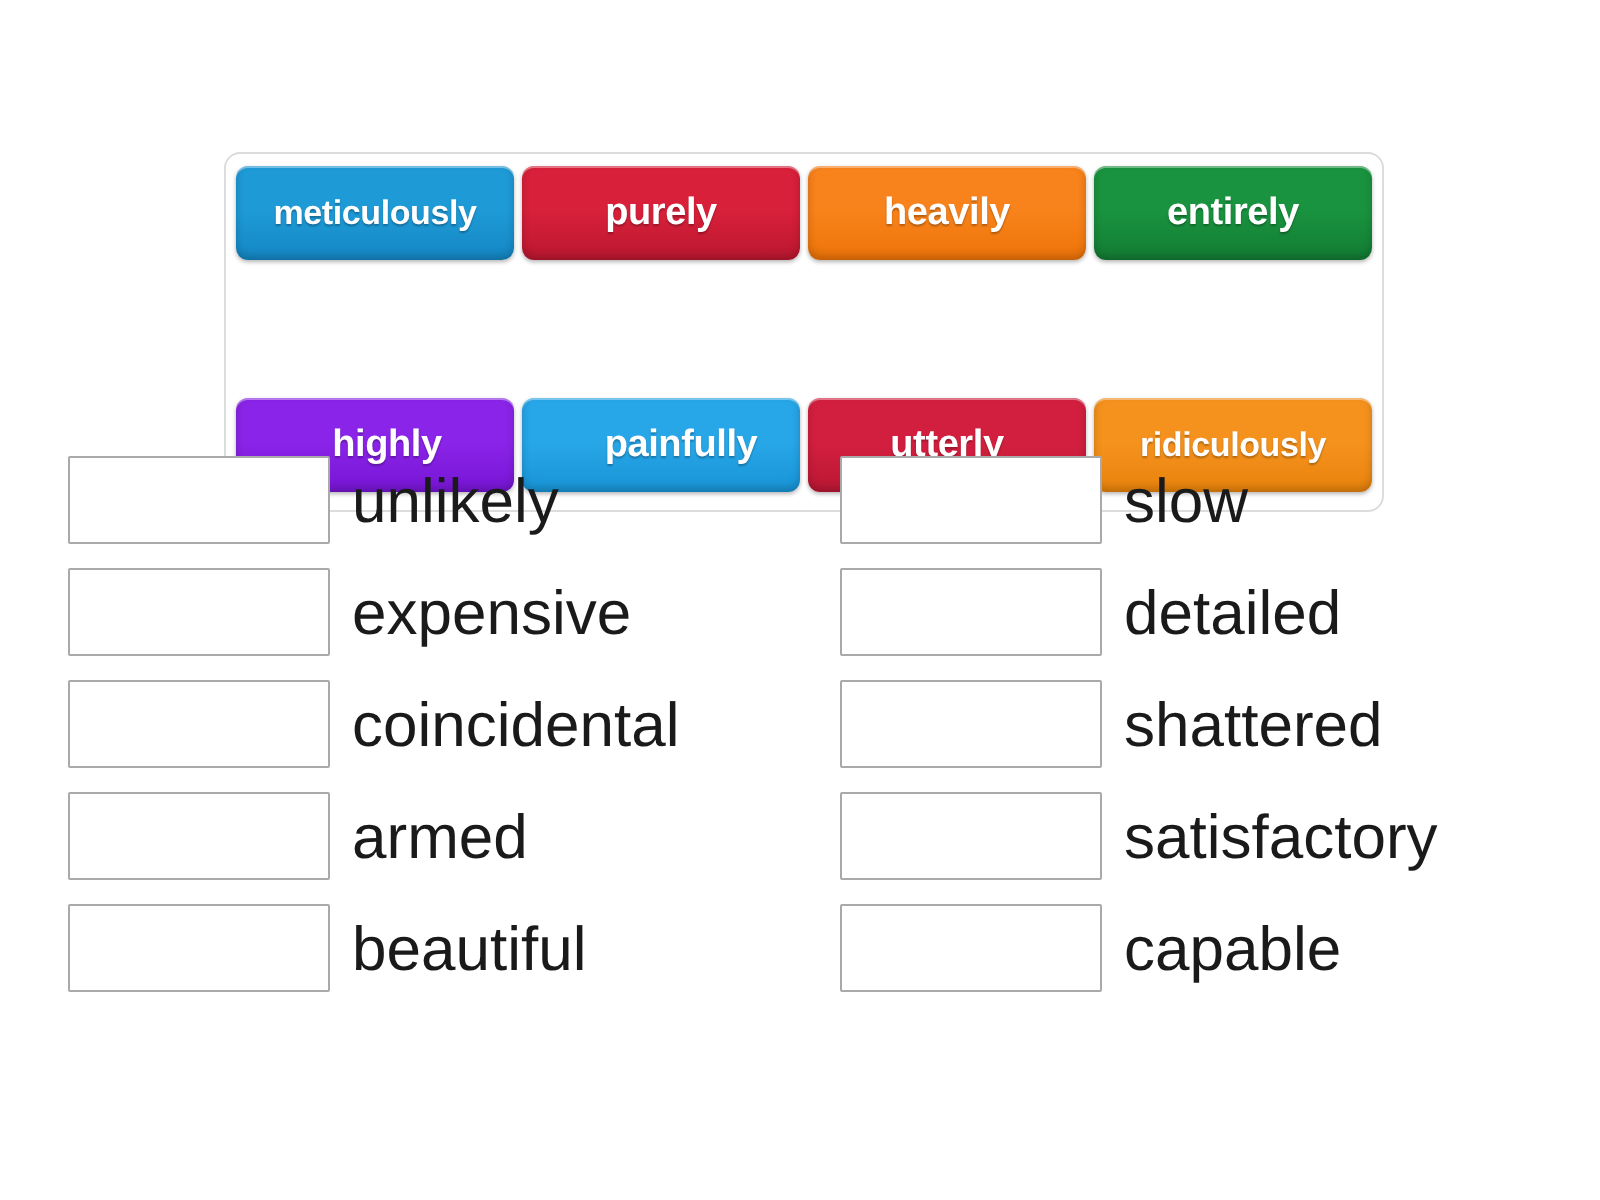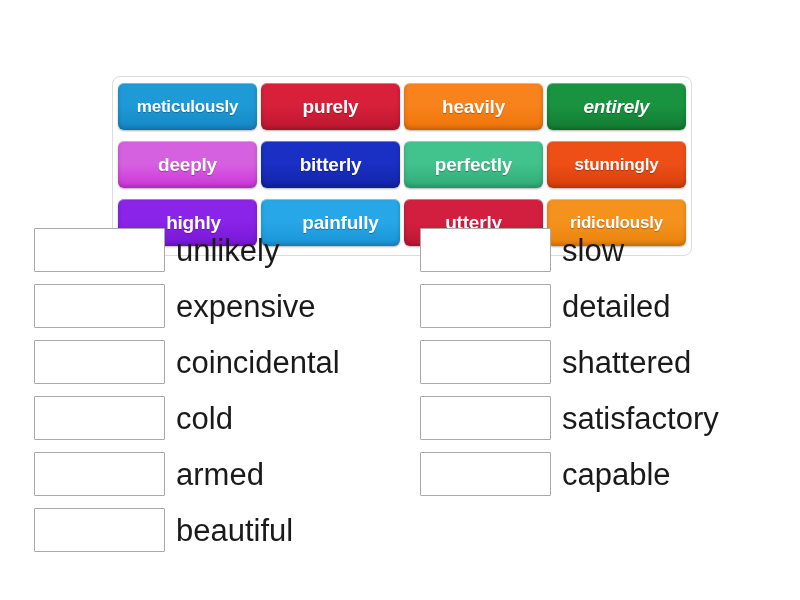--- a/index.html
+++ b/index.html
@@ -108,36 +108,22 @@
   <div class="bank-row">
     <div class="tile long" style="background: linear-gradient(rgb(30, 154, 214) 0%, rgb(30, 154, 214) 48%, rgb(20, 135, 196) 100%);">
         <span>meticulously</span>
       </div>
     <div class="tile" style="background: linear-gradient(rgb(216, 32, 58) 0%, rgb(216, 32, 58) 48%, rgb(187, 23, 48) 100%);">
         <span>purely</span>
       </div>
     <div class="tile" style="background: linear-gradient(rgb(248, 130, 27) 0%, rgb(248, 130, 27) 48%, rgb(237, 116, 8) 100%);">
         <span>heavily</span>
       </div>
-    <div class="tile" style="background: linear-gradient(rgb(25, 147, 63) 0%, rgb(25, 147, 63) 48%, rgb(19, 124, 51) 100%); font-style: italic;">
+    <div class="tile" style="background: linear-gradient(rgb(25, 147, 63) 0%, rgb(25, 147, 63) 48%, rgb(19, 124, 51) 100%);">
         <span>entirely</span>
-      </div>
-  </div>
-  <div class="bank-row">
-    <div class="tile" style="background: linear-gradient(rgb(214, 97, 224) 0%, rgb(214, 97, 224) 48%, rgb(204, 51, 217) 100%);">
-        <span>deeply</span>
-      </div>
-    <div class="tile" style="background: linear-gradient(rgb(26, 47, 196) 0%, rgb(26, 47, 196) 48%, rgb(18, 36, 168) 100%);">
-        <span>bitterly</span>
-      </div>
-    <div class="tile" style="background: linear-gradient(rgb(66, 194, 140) 0%, rgb(66, 194, 140) 48%, rgb(47, 171, 119) 100%);">
-        <span>perfectly</span>
-      </div>
-    <div class="tile long" style="background: linear-gradient(rgb(237, 79, 23) 0%, rgb(237, 79, 23) 48%, rgb(216, 63, 12) 100%);">
-        <span>stunningly</span>
       </div>
   </div>
   <div class="bank-row">
     <div class="tile" style="background: linear-gradient(rgb(138, 36, 232) 0%, rgb(138, 36, 232) 48%, rgb(119, 21, 212) 100%); padding-left: 12px;">
         <span>highly</span>
       </div>
     <div class="tile" style="background: linear-gradient(rgb(39, 166, 232) 0%, rgb(39, 166, 232) 48%, rgb(24, 148, 214) 100%); padding-left: 20px;">
         <span>painfully</span>
       </div>
     <div class="tile" style="background: linear-gradient(rgb(211, 31, 63) 0%, rgb(211, 31, 63) 48%, rgb(187, 23, 52) 100%);">
@@ -155,24 +141,20 @@
       <div class="drop-zone"></div>
       <div class="answer-label">unlikely</div>
     </div>
     <div class="answer-row">
       <div class="drop-zone"></div>
       <div class="answer-label">expensive</div>
     </div>
     <div class="answer-row">
       <div class="drop-zone"></div>
       <div class="answer-label">coincidental</div>
-    </div>
-    <div class="answer-row">
-      <div class="drop-zone"></div>
-      <div class="answer-label">cold</div>
     </div>
     <div class="answer-row">
       <div class="drop-zone"></div>
       <div class="answer-label">armed</div>
     </div>
     <div class="answer-row">
       <div class="drop-zone"></div>
       <div class="answer-label">beautiful</div>
     </div>
   </div>

